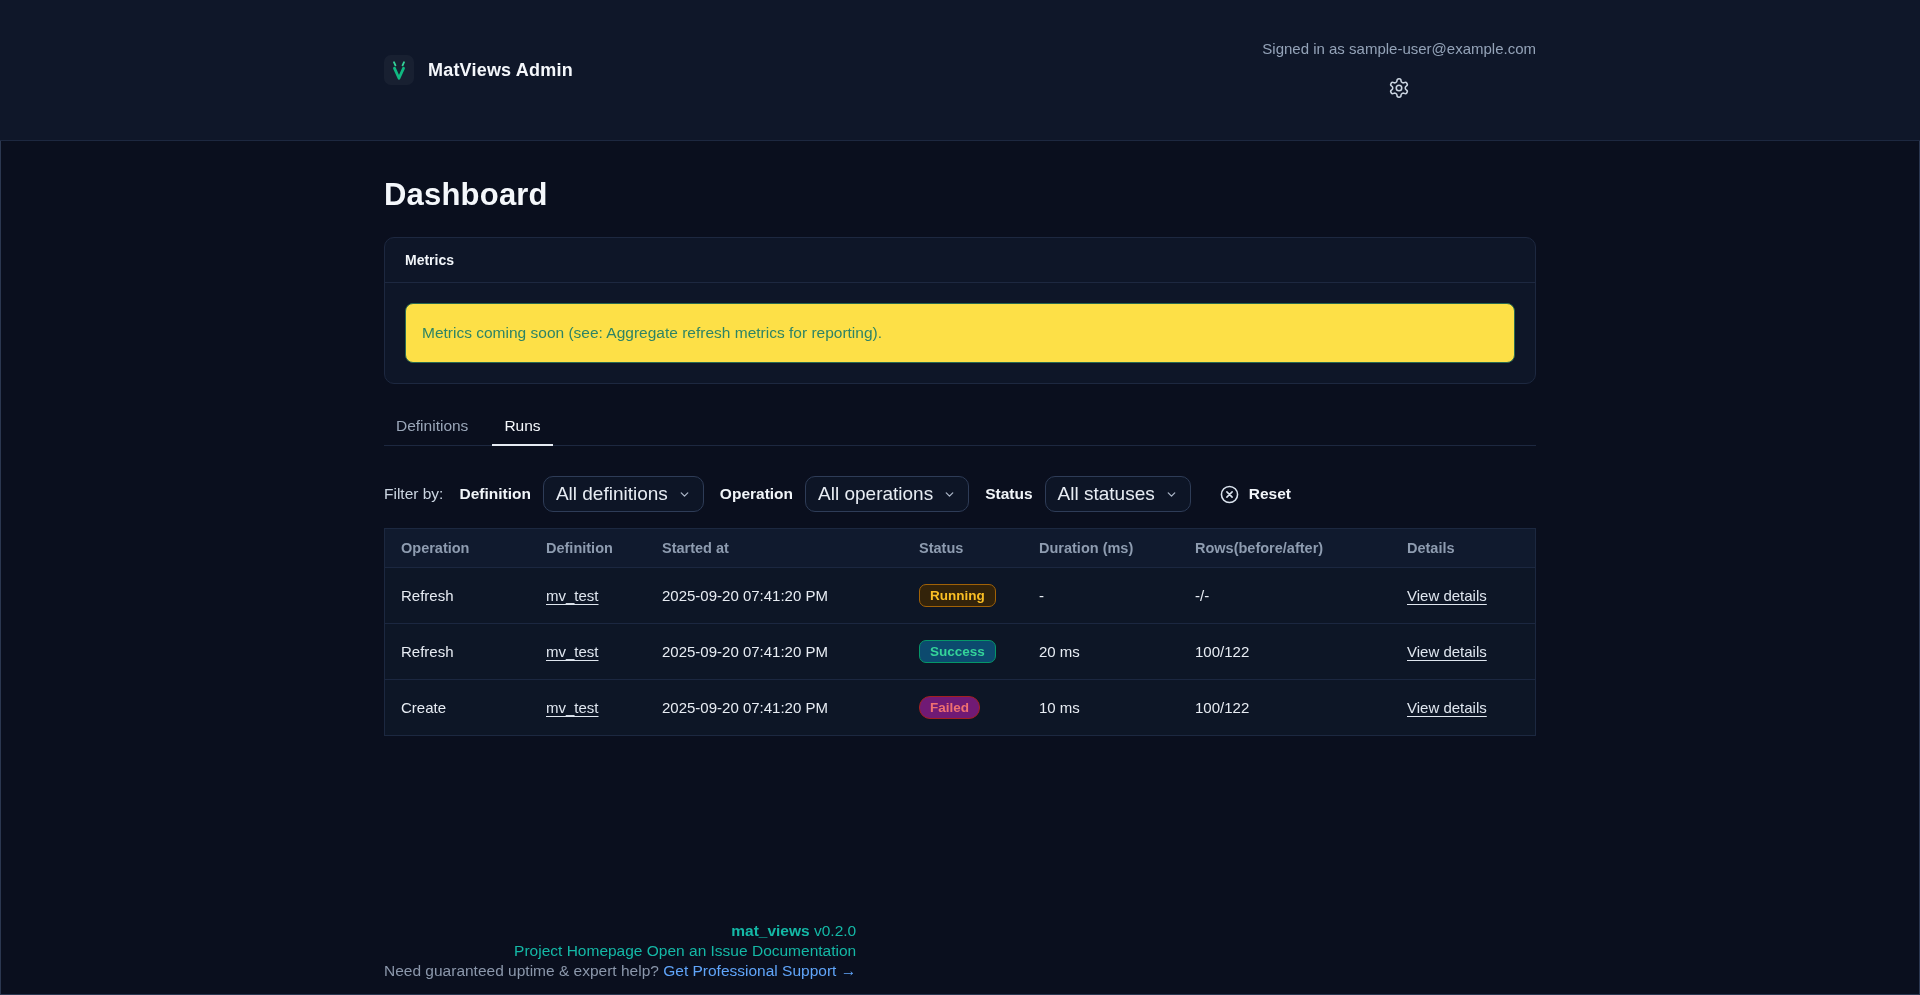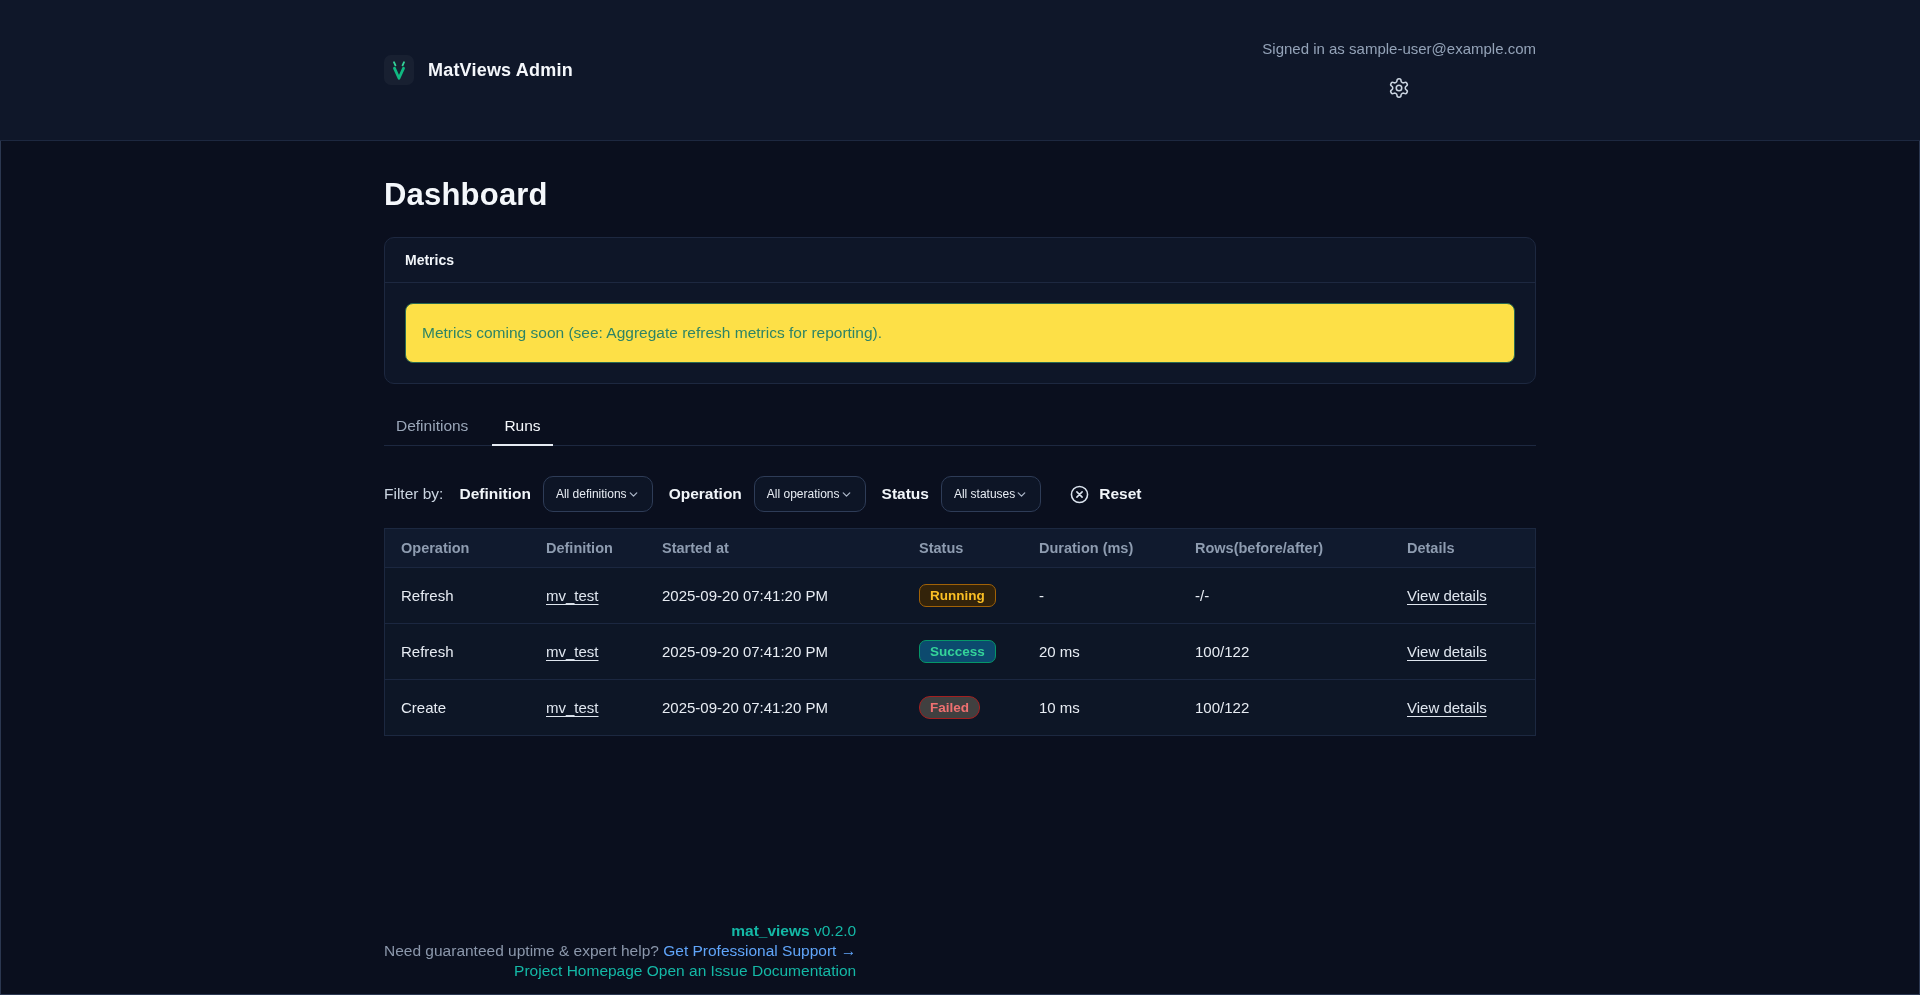--- a/index.html
+++ b/index.html
@@ -37,36 +37,36 @@
 
   .tabs { margin-top:26px; display:flex; border-bottom:1px solid #1d2840; }
   .tab { font-size:15.5px; padding:7px 12px 10px; color:#9aa6b8; cursor:pointer; position:relative; margin-right:12px; }
   .tab.active { color:#f4f7fb; }
   .tab.active::after { content:""; position:absolute; left:0; right:0; bottom:-1px; height:2.5px; background:#e6ebf3; }
 
   
   .filters { margin-top:30px; display:flex; align-items:center; gap:12px; font-size:15.5px; }
   .filters .intro { color:#cbd5e1; }
   .filters .flabel { font-weight:bold; color:#f1f5f9; margin-left:4px; }
-  .select { height:36px; display:flex; align-items:center; padding:0 12px; border:1px solid #2e3c57; border-radius:10px; background:#0d1526; color:#e7ecf3; font-size:12px; cursor:pointer; }
+  .select { height:36px; display:flex; align-items:center; gap:10px; padding:0 12px; border:1px solid #2e3c57; border-radius:10px; background:#0d1526; color:#e7ecf3; font-size:19px; cursor:pointer; }
   .reset-btn { display:flex; align-items:center; gap:9px; margin-left:16px; cursor:pointer; }
   .reset-btn span { font-weight:bold; color:#f1f5f9; font-size:15.5px; }
 
   
   .runs-table { margin-top:16px; border:1px solid #1c2840; background:#0d1626; }
   .trow { display:grid; grid-template-columns:145px 116px 257px 120px 156px 212px auto; align-items:center; }
   .thead { background:#101a2e; }
   .thead .cell { padding:11px 16px; font-size:14.5px; font-weight:bold; color:#8e9cb0; }
   .tbody-row { border-top:1px solid #1b2740; }
   .tbody-row .cell { padding:16px 16px; font-size:15px; color:#e7ecf3; }
   .link-underline { color:#dfe6ef; text-decoration:underline; text-underline-offset:3px; cursor:pointer; }
   .badge { display:inline-block; padding:3px 10px; border-radius:7px; font-size:13.5px; font-weight:bold; border:1px solid; }
   .badge.running { color:#fbbf24; border-color:#a16207; background:#33230a; }
   .badge.success { color:#34d399; border-color:#059669; background:#0c4a6e; }
-  .badge.failed  { color:#ef7070; border-color:#a32020; background:#404040;border-radius:11px; }
+  .badge.failed  { color:#ef7070; border-color:#a32020; background:#701a75;border-radius:11px; }
 
   
   .footer { flex:0 0 auto; padding-bottom:14px; }
   .footer .container { display:flex; justify-content:space-between; align-items:flex-start; }
   .footer-left { font-size:15.5px; color:#8b97ab; line-height:20px; }
   .heart { color:#ef4444; }
   .footer-right { text-align:right; font-size:15.5px; line-height:20px; }
   .blue { color:#14b8a6; }
   .blue-light { color:#60a5fa; }
   .bold { font-weight:bold; }
@@ -195,23 +195,23 @@
 </div>
 
 <div class="footer">
   <div class="container">
     <div class="footer-right">
       <div>
         <span class="blue bold">mat_views</span>
         <span class="blue">v0.2.0</span>
       </div>
       <div>
-        <span class="muted">Need guaranteed uptime &amp; expert help?</span>
-        <span class="blue-light linklike">Get Professional Support →</span>
-      </div>
-      <div>
         <span class="blue linklike">Project Homepage</span>
         <span class="blue linklike">Open an Issue</span>
         <span class="blue linklike">Documentation</span>
       </div>
+      <div>
+        <span class="muted">Need guaranteed uptime &amp; expert help?</span>
+        <span class="blue-light linklike">Get Professional Support →</span>
+      </div>
     </div>
   </div>
 </div>
 
 </body></html>

